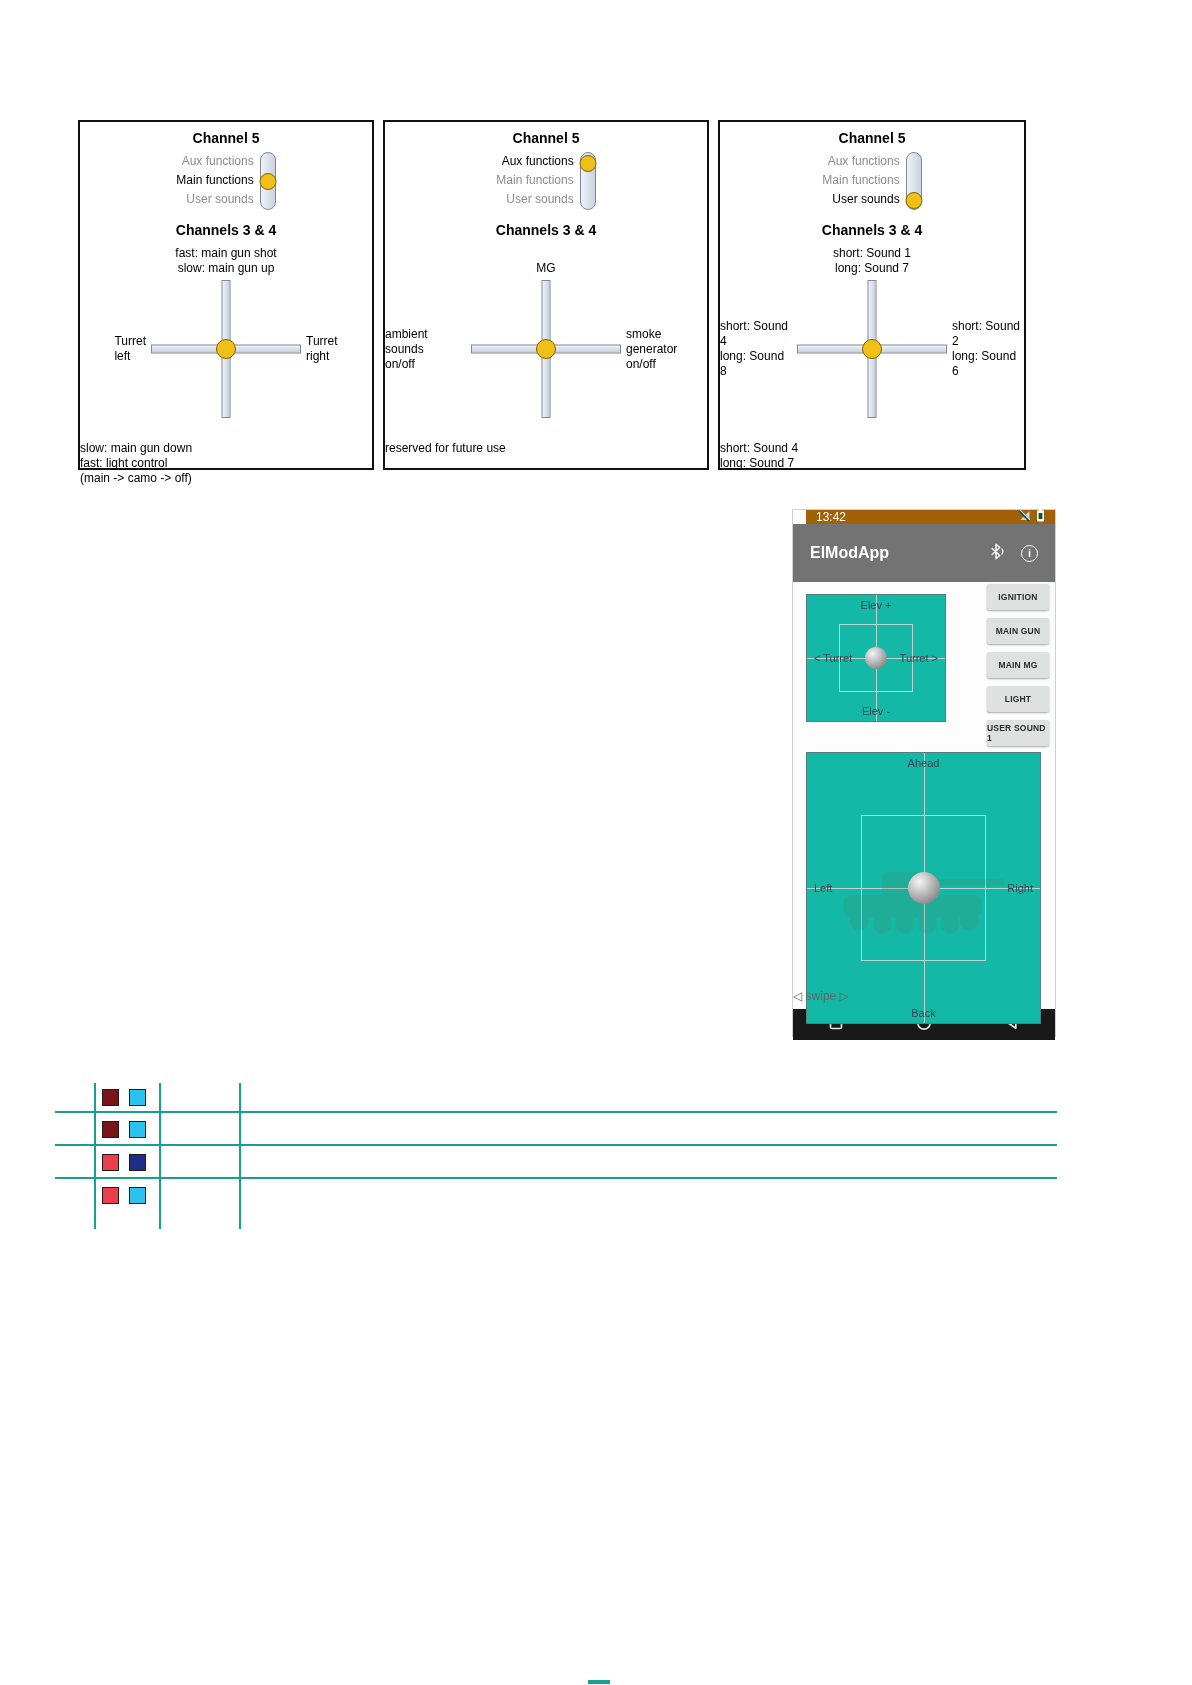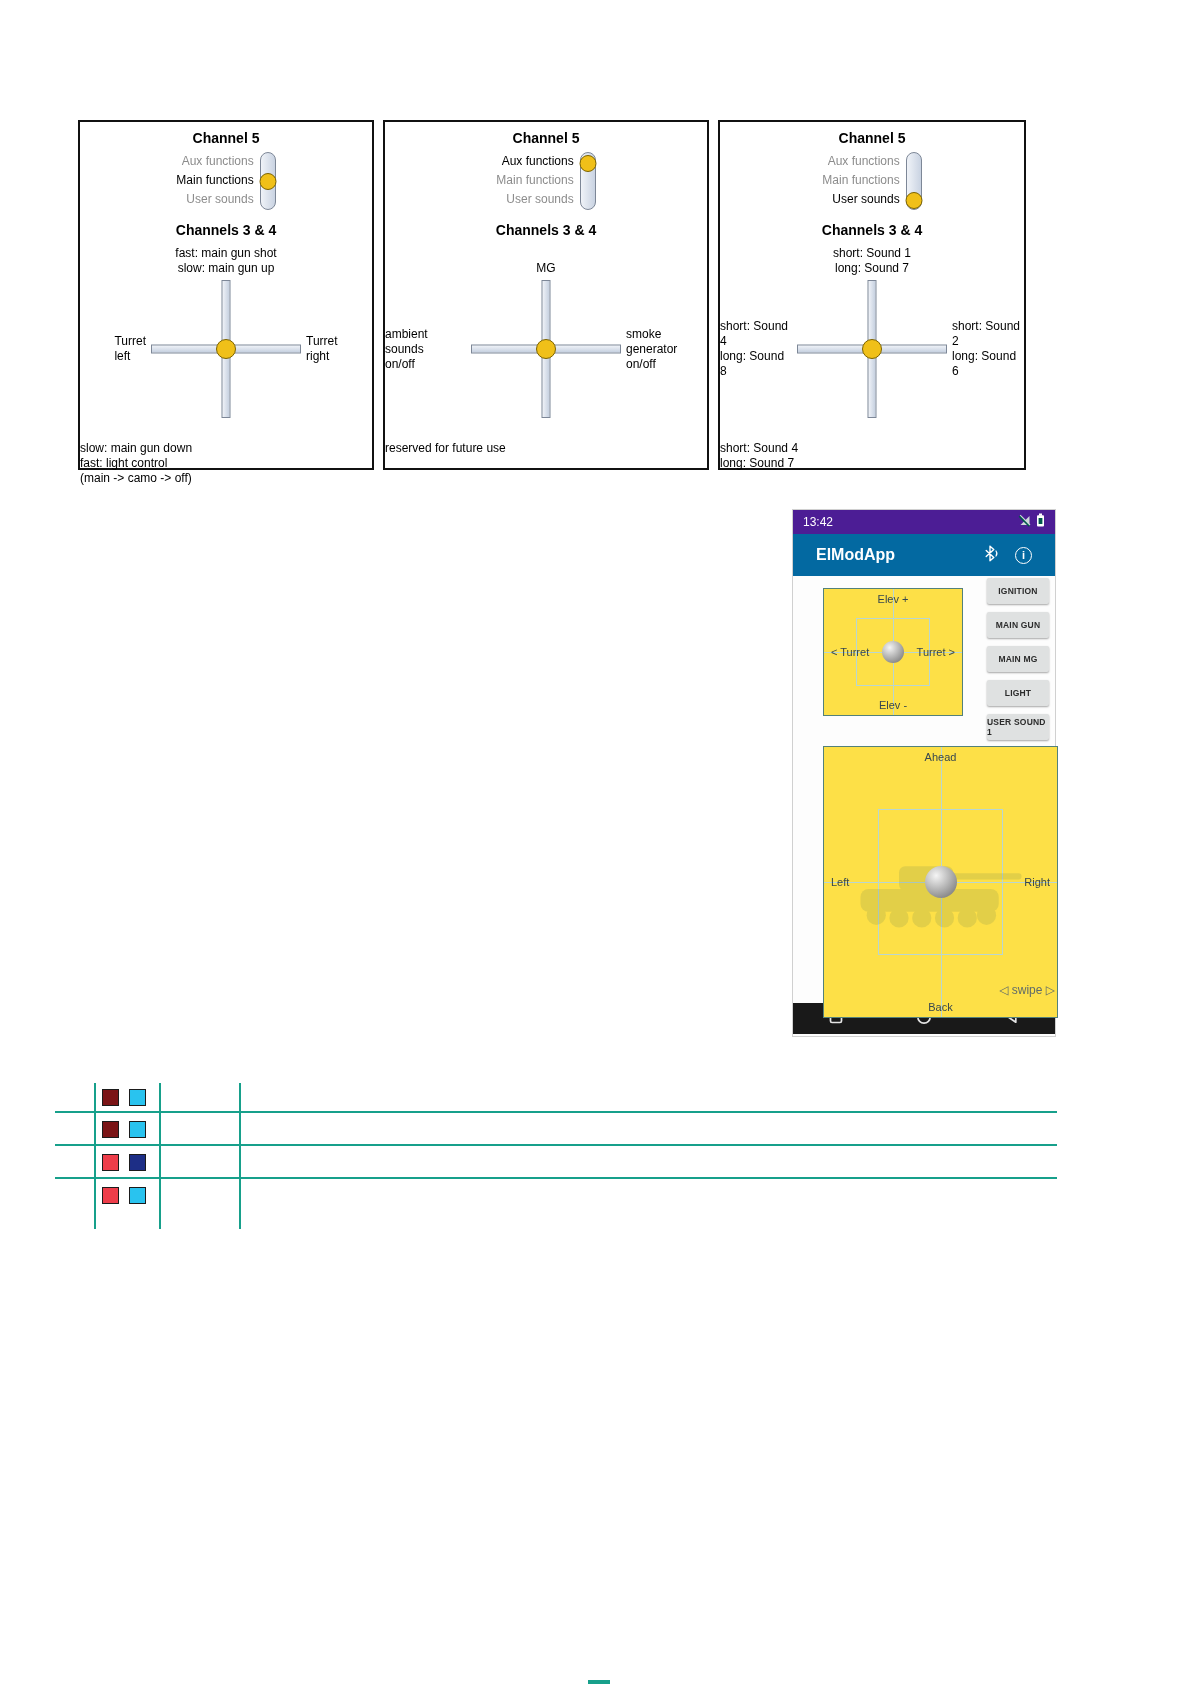--- a/index.html
+++ b/index.html
@@ -33,51 +33,51 @@
            border-radius:50%; border:1px solid #7c6300; }
   .llabel { position:absolute; top:50%; right:calc(50% + 80px); transform:translateY(-50%);
             font-size:12px; line-height:15px; white-space:pre-line; text-align:left; }
   .rlabel { position:absolute; top:50%; left:calc(50% + 80px); transform:translateY(-50%);
             font-size:12px; line-height:15px; white-space:pre-line; text-align:left; }
   .bottomline { margin-top:23px; text-align:left; font-size:12px; line-height:15px; white-space:pre-line; }
 
   
   .phone { position:absolute; left:793px; top:510px; width:262px; height:526px; background:#fdfdfd;
            box-shadow:0 0 0 1px #d0d0d0; }
-  .statusbar { height:24px; background:#4c1d95; color:#fff; display:flex; align-items:center; padding:0 10px; }
+  .statusbar { height:14px; background:#a16207; color:#fff; display:flex; align-items:center; padding:0 10px;margin-left:13px; }
   .status-time { font-size:12px; }
   .status-icons { margin-left:auto; display:flex; align-items:center; gap:5px; }
-  .appbar { height:42px; background:#0369a1; color:#fff; display:flex; align-items:center; padding:0 23px; }
+  .appbar { height:58px; background:#737373; color:#fff; display:flex; align-items:center; padding:0 17px; }
   .app-title { font-size:16px; font-weight:bold; }
   .appbar-icons { margin-left:auto; display:flex; align-items:center; gap:16px; }
   .info-icon { width:17px; height:17px; border:1.5px solid #fff; border-radius:50%; color:#fff;
                font-size:11px; display:flex; align-items:center; justify-content:center; font-weight:bold; }
   .content { position:relative; height:427px; background:#fdfdfd; }
-  .pad { position:absolute; border:1px solid #53817a; background:#fde047;margin-left:17px; }
+  .pad { position:absolute; border:1px solid #53817a; background:#14b8a6; }
   .turret-pad { left:13px; top:12px; width:140px; height:128px; }
   .drive-pad  { left:13px; top:170px; width:235px; height:272px; }
   .pad-inner { position:absolute; inset:23%; border:1px solid #b9d6d1; }
   .grid-v { position:absolute; left:50%; top:0; bottom:0; width:1px; background:#b9d6d1; }
   .grid-h { position:absolute; top:50%; left:0; right:0; height:1px; background:#b9d6d1; }
   .pad-label { position:absolute; font-size:11px; color:#37474f; z-index:3; }
   .pl-top { top:4px; left:50%; transform:translateX(-50%); }
   .pl-bottom { bottom:4px; left:50%; transform:translateX(-50%); }
   .pl-left { left:7px; top:50%; transform:translateY(-50%); }
   .pl-right { right:7px; top:50%; transform:translateY(-50%); }
   .ball { position:absolute; top:50%; left:50%; transform:translate(-50%,-50%); border-radius:50%;
           background:radial-gradient(circle at 35% 30%, #f5f5f5, #a8a8a8 55%, #6f6f6f 95%); z-index:4; }
   .ball-sm { width:22px; height:22px; }
   .ball-lg { width:32px; height:32px; }
   .btn-col { position:absolute; left:170px; top:2px; width:86px;padding-left:24px; }
   .abtn { height:26px; margin-bottom:8px; background:#dfe1e1; border-radius:2px;
           box-shadow:0 1px 2px rgba(0,0,0,.35); display:flex; align-items:center; justify-content:center;
           font-size:8.5px; font-weight:bold; color:#2b2b2b; letter-spacing:.2px; cursor:pointer; }
   .watermark { position:absolute; inset:0; display:flex; align-items:center; justify-content:center;
                opacity:.16; z-index:1; }
-  .swipe-hint { position:absolute; bottom:6px; width:100%; text-align:right; color:#5f6b6a; font-size:12px; }
+  .swipe-hint { position:absolute; bottom:6px; width:100%; text-align:left; color:#5f6b6a; font-size:12px; }
   .navbar { height:31px; background:#191919; display:flex; align-items:center; justify-content:space-around; }
 
   
   .tline { position:absolute; background:#17a08b; }
   .sq { position:absolute; width:17px; height:17px; border:1px solid #1b1b1b; }
 </style>
 </head>
 <body>
 
 <div class="page">

